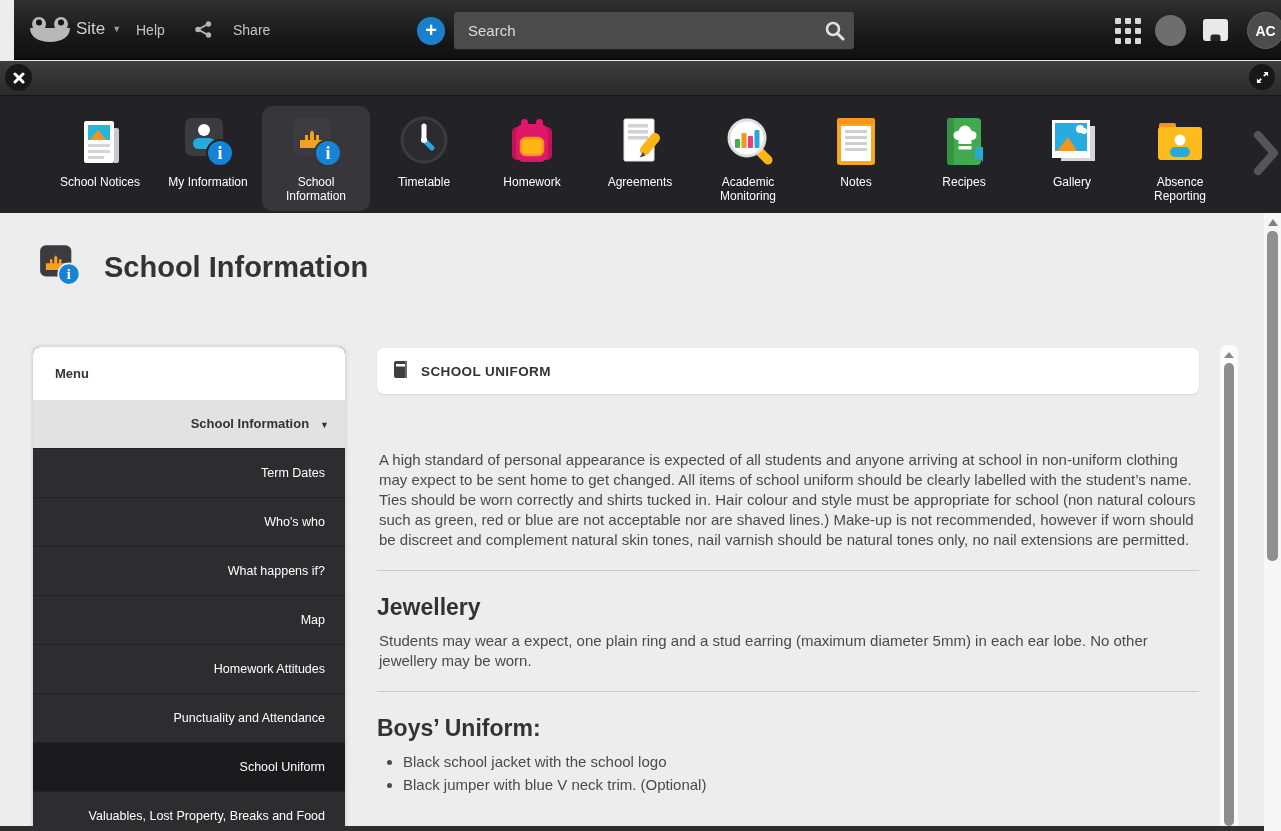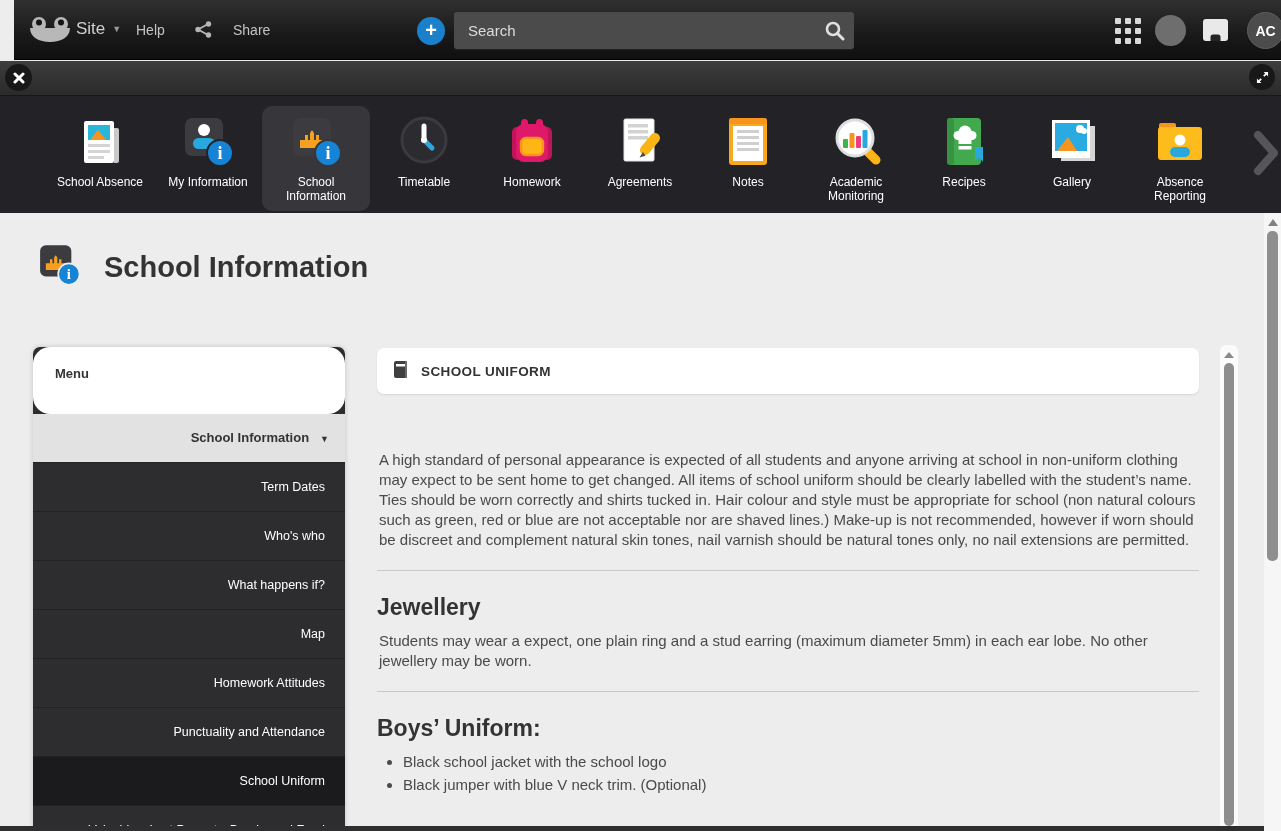--- a/index.html
+++ b/index.html
@@ -68,21 +68,21 @@
 
   
   .page-title-row { position:absolute; left:36px; top:242px; display:flex; align-items:center; }
   .page-title { margin-left:22px; font-size:29px; font-weight:bold; color:#333; }
 
   
   .menu-panel {
     position:absolute; left:33px; top:347px; width:312px; height:484px;
     background:#2d2d2f; border-radius:7px 7px 0 0; box-shadow:0 0 5px rgba(0,0,0,0.18); overflow:hidden;
   }
-  .menu-head { height:67px; background:#fff; line-height:53px; padding-left:22px; font-size:13px; font-weight:bold; color:#333;border-radius:17px; }
+  .menu-head { height:53px; background:#fff; line-height:53px; padding-left:22px; font-size:13px; font-weight:bold; color:#333; }
   .menu-parent {
     height:48px; background:#e2e2e2; line-height:48px; text-align:right; padding-right:16px;
     font-size:13px; font-weight:bold; color:#333; cursor:pointer;
   }
   .menu-parent .caret { font-size:9px; margin-left:11px; color:#333; }
   .menu-item {
     height:49px; line-height:48px; text-align:right; padding-right:20px; font-size:12.5px;
     color:#fff; border-top:1px solid #222224; background:#2d2d2f; cursor:pointer;
     white-space:nowrap; overflow:hidden;
   }
@@ -203,21 +203,21 @@
         <svg width="56" height="56" viewBox="0 0 56 56">
           <rect x="12" y="7" width="30" height="42" rx="2" fill="#fff"></rect>
           <path d="M42 14 h3 a2 2 0 0 1 2 2 v31 a2 2 0 0 1 -2 2 h-3 z" fill="#c9c9c9"></path>
           <rect x="16" y="11" width="22" height="15" fill="#29b6d8"></rect>
           <polygon points="18,26 26,16 34,26" fill="#f7941e"></polygon>
           <rect x="16" y="30" width="22" height="3" fill="#d4d4d4"></rect>
           <rect x="16" y="36" width="22" height="3" fill="#d4d4d4"></rect>
           <rect x="16" y="42" width="16" height="3" fill="#d4d4d4"></rect>
         </svg>
       </div>
-      <div class="app-label">School Absence</div>
+      <div class="app-label">School Notices</div>
     </div>
 
     <div class="app-tile">
       <div class="app-icon">
         <svg width="56" height="56" viewBox="0 0 56 56">
           <rect x="5" y="4" width="38" height="38" rx="7" fill="#3b3b40"></rect>
           <circle cx="24" cy="16" r="6" fill="#fff"></circle>
           <rect x="13" y="24" width="22" height="11" rx="5.5" fill="#29a8dd"></rect>
           <circle cx="40" cy="39" r="13" fill="#1583d6" stroke="#232327" stroke-width="2"></circle>
           <text x="40" y="45" font-family="Liberation Serif, serif" font-size="18" font-weight="bold" fill="#fff" text-anchor="middle">i</text>
@@ -270,49 +270,49 @@
         <svg width="56" height="56" viewBox="0 0 56 56">
           <rect x="12" y="5" width="30" height="42" rx="1.5" fill="#fff" stroke="#e3e3e3"></rect>
           <rect x="16" y="10" width="20" height="3.5" fill="#d2d2d2"></rect>
           <rect x="16" y="16" width="20" height="3.5" fill="#d2d2d2"></rect>
           <rect x="16" y="22" width="20" height="3.5" fill="#d2d2d2"></rect>
           <line x1="43" y1="24" x2="33" y2="36" stroke="#fbb515" stroke-width="10" stroke-linecap="round"></line>
           <path d="M31 38 l-3.5 5.5 6 -1.8 z" fill="#4a4a4a"></path>
         </svg>
       </div>
       <div class="app-label">Agreements</div>
+    </div>
+
+    <div class="app-tile">
+      <div class="app-icon">
+        <svg width="56" height="56" viewBox="0 0 56 56">
+          <line x1="39" y1="37" x2="48" y2="46" stroke="#fbb515" stroke-width="9" stroke-linecap="round"></line>
+          <circle cx="27" cy="24" r="18" fill="#fff" stroke="#dedede" stroke-width="3"></circle>
+          <rect x="15" y="25" width="5" height="9" rx="1" fill="#3cb54a"></rect>
+          <rect x="21.5" y="19" width="5" height="15" rx="1" fill="#f7941e"></rect>
+          <rect x="28" y="22" width="5" height="12" rx="1" fill="#ee3d7d"></rect>
+          <rect x="34.5" y="16" width="5" height="18" rx="1" fill="#29a8dd"></rect>
+        </svg>
+      </div>
+      <div class="app-label">Academic Monitoring</div>
     </div>
 
     <div class="app-tile">
       <div class="app-icon">
         <svg width="56" height="56" viewBox="0 0 56 56">
           <rect x="9" y="4" width="38" height="47" rx="3" fill="#f9a81b"></rect>
           <rect x="9" y="4" width="38" height="6" rx="3" fill="#f7941e"></rect>
           <rect x="13" y="12" width="30" height="35" fill="#fff"></rect>
           <rect x="17" y="16" width="22" height="3" fill="#cfcfcf"></rect>
           <rect x="17" y="22" width="22" height="3" fill="#cfcfcf"></rect>
           <rect x="17" y="28" width="22" height="3" fill="#cfcfcf"></rect>
           <rect x="17" y="34" width="22" height="3" fill="#cfcfcf"></rect>
         </svg>
       </div>
       <div class="app-label">Notes</div>
-    </div>
-
-    <div class="app-tile">
-      <div class="app-icon">
-        <svg width="56" height="56" viewBox="0 0 56 56">
-          <line x1="39" y1="37" x2="48" y2="46" stroke="#fbb515" stroke-width="9" stroke-linecap="round"></line>
-          <circle cx="27" cy="24" r="18" fill="#fff" stroke="#dedede" stroke-width="3"></circle>
-          <rect x="15" y="25" width="5" height="9" rx="1" fill="#3cb54a"></rect>
-          <rect x="21.5" y="19" width="5" height="15" rx="1" fill="#f7941e"></rect>
-          <rect x="28" y="22" width="5" height="12" rx="1" fill="#ee3d7d"></rect>
-          <rect x="34.5" y="16" width="5" height="18" rx="1" fill="#29a8dd"></rect>
-        </svg>
-      </div>
-      <div class="app-label">Academic Monitoring</div>
     </div>
 
     <div class="app-tile">
       <div class="app-icon">
         <svg width="56" height="56" viewBox="0 0 56 56">
           <rect x="11" y="4" width="34" height="47" rx="4" fill="#43a94e"></rect>
           <rect x="11" y="4" width="7" height="47" rx="3" fill="#379343"></rect>
           <circle cx="29" cy="18" r="6.5" fill="#fff"></circle>
           <circle cx="22" cy="21.5" r="4.5" fill="#fff"></circle>
           <circle cx="36" cy="21.5" r="4.5" fill="#fff"></circle>

